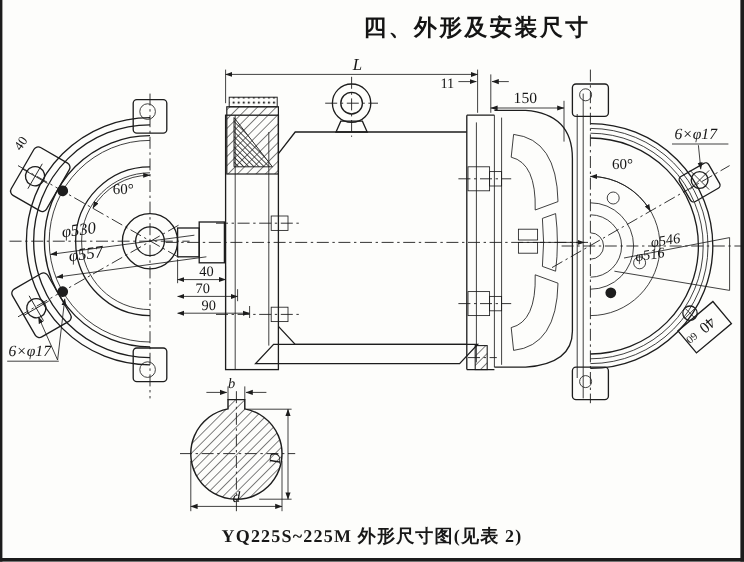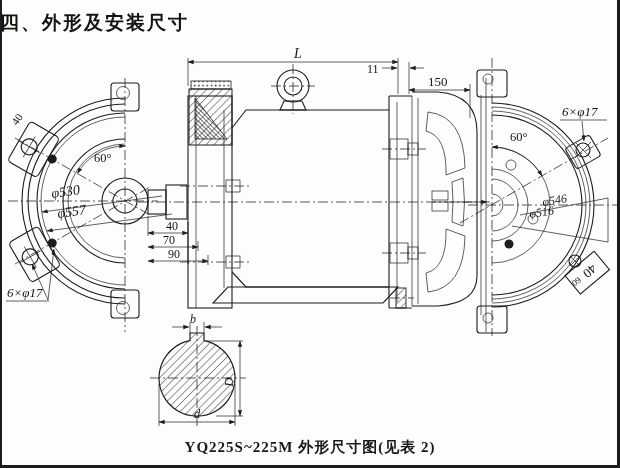--- a/index.html
+++ b/index.html
@@ -5,21 +5,21 @@
   html,body{margin:0;padding:0;}
   body{
     width:620px;height:468px;position:relative;overflow:hidden;
     background:#fdfdfb;font-family:"Liberation Sans",sans-serif;
   }
   .edge{position:absolute;background:#1c1c1c;}
   .edge-left{left:0;top:0;width:2px;height:468px;}
   .edge-right{right:0;top:0;width:3px;height:468px;}
   .edge-bottom{left:0;bottom:0;width:620px;height:3px;}
   .title{
-    position:absolute;top:10px;left:0;width:492px;text-align:left;
+    position:absolute;top:10px;left:0;width:492px;text-align:right;
     font-size:19px;font-weight:bold;letter-spacing:2px;color:#141414;
     font-family:"Liberation Sans",sans-serif;
   }
   .caption{
     position:absolute;top:438px;left:0;width:620px;text-align:center;
     font-size:15px;font-weight:600;color:#181818;
     font-family:"Liberation Serif",serif;letter-spacing:1px;
   }
   svg{position:absolute;left:0;top:0;}
   svg text{fill:#161616;}

